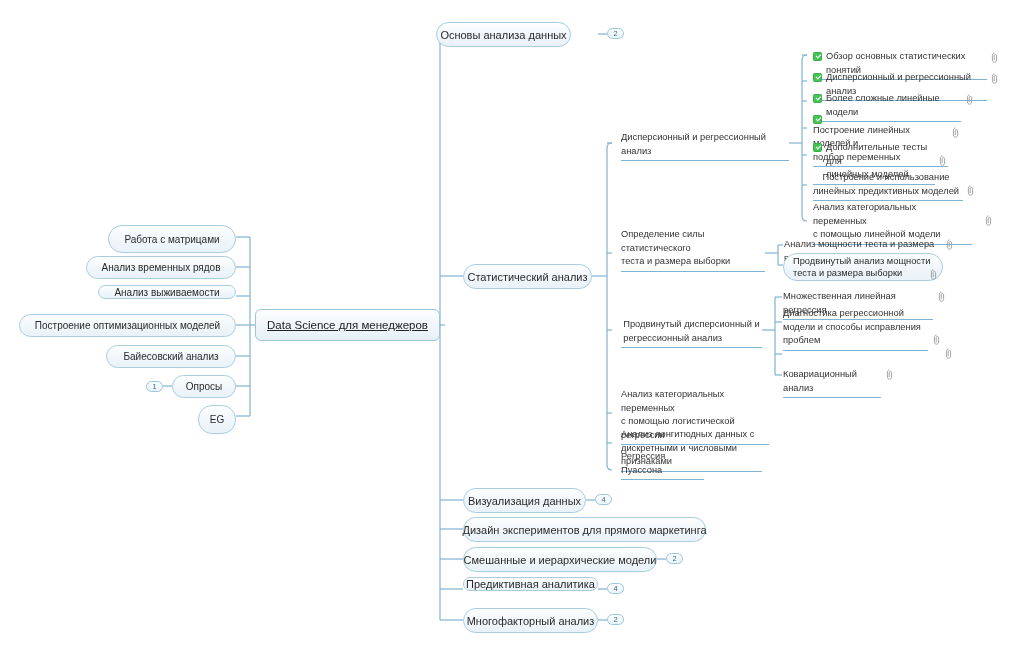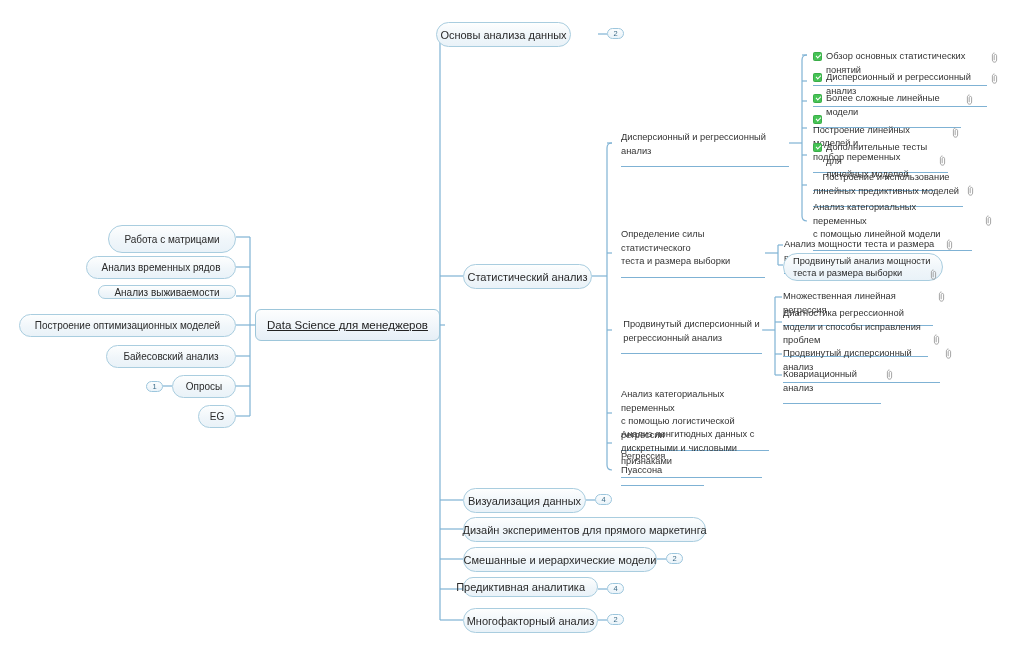--- a/index.html
+++ b/index.html
@@ -46,21 +46,21 @@
     font-size: 11.5px;
     color: #222;
   }
   .underline-node {
     position: absolute;
     display: flex;
     align-items: flex-start;
     border-bottom: 1.3px solid #7fb2d4;
     color: #333;
     line-height: 13.5px;
-    padding-bottom: 8px;
+    padding-bottom: 2px;
   }
   .underline-node .txt { display: block; }
 
   .lbl9  { font-size: 9.3px; }
   .lbl10 { font-size: 10px; }
   .lbl11 { font-size: 11px; }
 
   
   .badge {
     position: absolute;
@@ -201,21 +201,21 @@
     <span>Байесовский анализ</span>
   </div>
 
   <div class="node pill lbl10" style="left:172px; top:375px; width:64px; height:23px;">
     <span>Опросы</span>
   </div>
   <div class="badge" style="left:146px; top:381px;">
     <span>1</span>
   </div>
 
-  <div class="node pill lbl10" style="left:198px; top:405px; width:38px; height:23px;">
+  <div class="node pill lbl10" style="left:198px; top:405px; width:38px; height:29px;">
     <span>EG</span>
   </div>
 
   <div class="node pill lbl11" style="left:436px; top:22px; width:135px; height:25px;">
     <span>Основы анализа данных</span>
   </div>
   <div class="badge" style="left:607px; top:28px;">
     <span>2</span>
   </div>
 
@@ -234,21 +234,21 @@
     <span>Дизайн экспериментов для прямого маркетинга</span>
   </div>
 
   <div class="node pill lbl11" style="left:463px; top:547px; width:194px; height:25px;">
     <span>Смешанные и иерархические модели</span>
   </div>
   <div class="badge" style="left:666px; top:553px;">
     <span>2</span>
   </div>
 
-  <div class="node pill lbl11" style="left:463px; top:577px; width:135px; height:20px;justify-content:flex-end;">
+  <div class="node pill lbl11" style="left:463px; top:577px; width:135px; height:14px;">
     <span>Предиктивная аналитика</span>
   </div>
   <div class="badge" style="left:607px; top:583px;">
     <span>4</span>
   </div>
 
   <div class="node pill lbl11" style="left:463px; top:608px; width:135px; height:25px;">
     <span>Многофакторный анализ</span>
   </div>
   <div class="badge" style="left:607px; top:614px;">
@@ -376,23 +376,20 @@
 
   <div class="underline-node lbl9" style="left:783px; top:307px; width:145px;">
     <span class="txt">Диагностика регрессионной<br>модели и способы исправления<br>проблем</span>
   </div>
   <span class="clip" style="left:933px; top:334px;">
     <svg viewBox="0 0 7 11">
         <path d="M3.5 1 C2.3 1 1.4 1.9 1.4 3.1 V8 C1.4 9.3 2.4 10.2 3.5 10.2 C4.7 10.2 5.6 9.3 5.6 8 V3.6 C5.6 2.9 5.1 2.4 4.4 2.4 C3.8 2.4 3.2 2.9 3.2 3.6 V8.2" fill="none" stroke="#9b9b9b" stroke-width="0.9"></path>
       </svg>
   </span>
 
-  <div class="underline-node lbl9" style="left:783px; top:347px; width:157px;">
-    <span class="txt">Продвинутый дисперсионный анализ</span>
-  </div>
   <span class="clip" style="left:945px; top:348px;">
     <svg viewBox="0 0 7 11">
         <path d="M3.5 1 C2.3 1 1.4 1.9 1.4 3.1 V8 C1.4 9.3 2.4 10.2 3.5 10.2 C4.7 10.2 5.6 9.3 5.6 8 V3.6 C5.6 2.9 5.1 2.4 4.4 2.4 C3.8 2.4 3.2 2.9 3.2 3.6 V8.2" fill="none" stroke="#9b9b9b" stroke-width="0.9"></path>
       </svg>
   </span>
 
   <div class="underline-node lbl9" style="left:783px; top:368px; width:98px;">
     <span class="txt">Ковариационный анализ</span>
   </div>
   <span class="clip" style="left:886px; top:369px;">

